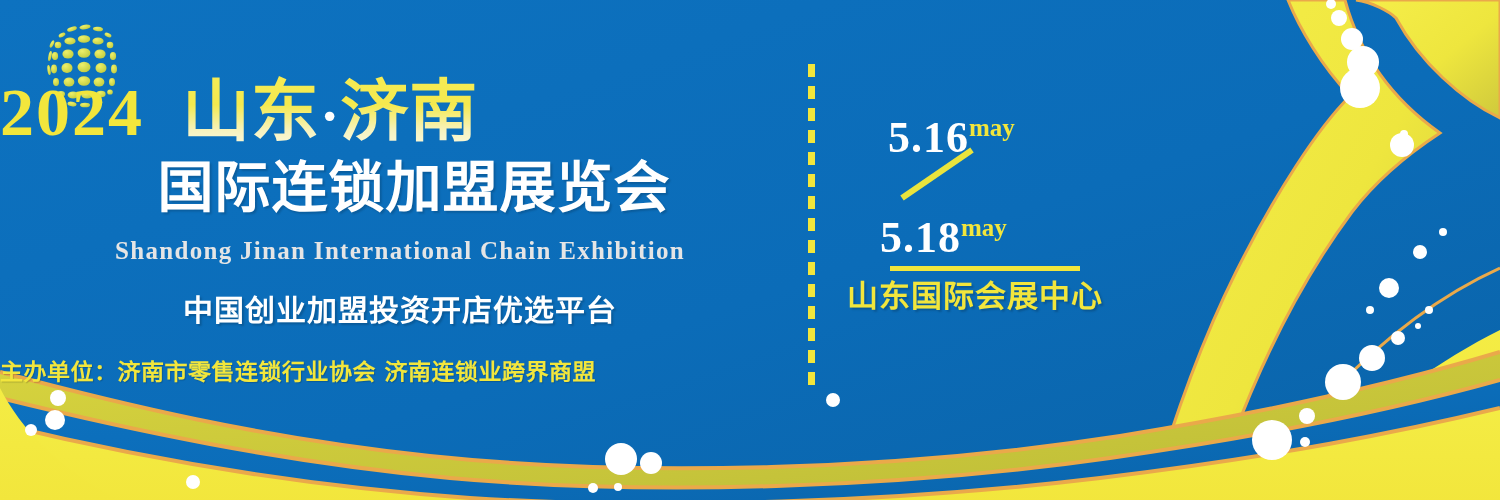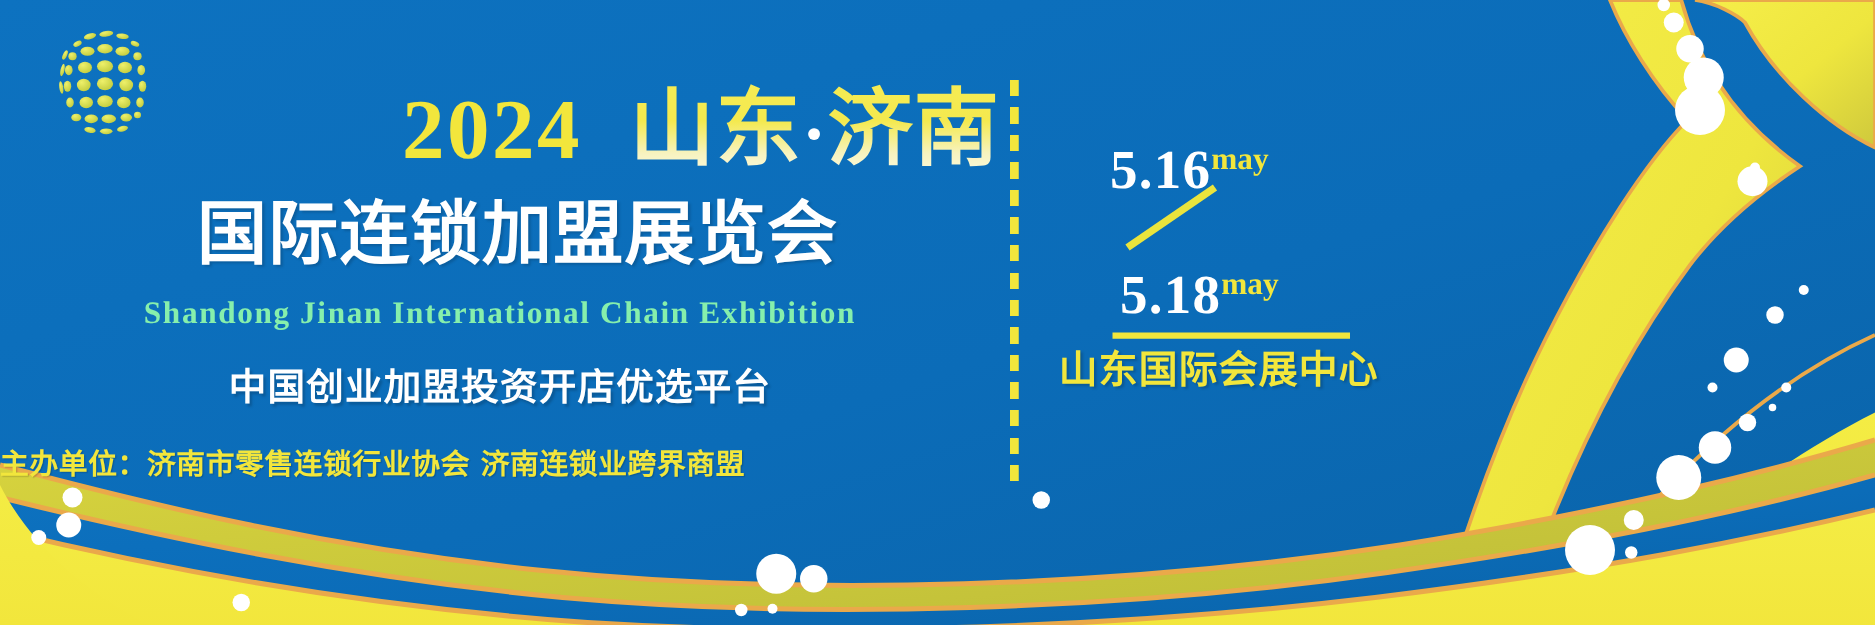--- a/index.html
+++ b/index.html
@@ -37,28 +37,28 @@
   
   #left-block {
     position: absolute;
     left: 0;
     top: 0;
     width: 800px;
     height: 500px;
   }
   .line1 {
     position: absolute;
-    left: 12px; right: 0;
+    left: 0; right: 0;
     top: 66px;
-    text-align: right;
+    text-align: left;
     white-space: nowrap;
     font-family: "Liberation Serif", "DejaVu Serif", serif;
     font-weight: bold;
     font-size: 68px;
-    line-height: 74px;
+    line-height: 90px;
     letter-spacing: 1px;
   }
   .yr {
     color: #f2e63c;
     font-family: "Liberation Serif", "DejaVu Serif", serif;
     letter-spacing: 2px;
   }
   .place {
     font-family: "DejaVu Serif", "Liberation Serif", serif;
     background: linear-gradient(180deg,#f6ec55 0%,#f4e94e 42%,#f7f3c0 75%,#fdfbe2 100%);
@@ -86,21 +86,21 @@
     letter-spacing: 1px;
     text-shadow: 2px 2px 2px rgba(0,0,0,.16);
     padding-left: 28px;
   }
   .line3 {
     position: absolute;
     left: 0; right: 0;
     top: 236px;
     text-align: center;
     white-space: nowrap;
-    color: #86efac;
+    color: #e5e5e5;
     font-family: "Liberation Serif", "DejaVu Serif", serif;
     font-weight: bold;
     font-size: 25px;
     line-height: 30px;
     letter-spacing: 1.3px;
   }
   .line4 {
     position: absolute;
     left: 0; right: 0;
     top: 294px;
@@ -154,21 +154,21 @@
     position: absolute;
     white-space: nowrap;
     font-family: "Liberation Serif", "DejaVu Serif", serif;
     font-weight: bold;
     font-size: 44px;
     line-height: 48px;
     color: #ffffff;
     letter-spacing: 1px;
   }
   .dateline.d1 { left: 48px; top: 14px; }
-  .dateline.d2 { left: 56px; top: 114px; text-align: center; }
+  .dateline.d2 { left: 40px; top: 114px; text-align: center; }
   .sup {
     color: #f2e63c;
     font-size: 25px;
     font-weight: bold;
     vertical-align: super;
     letter-spacing: 0;
     font-family: "Liberation Serif", "DejaVu Serif", serif;
   }
   #slash {
     position: absolute;

